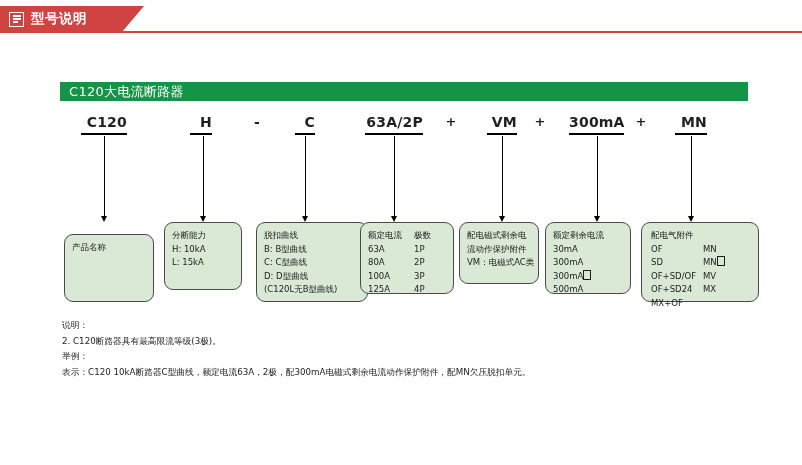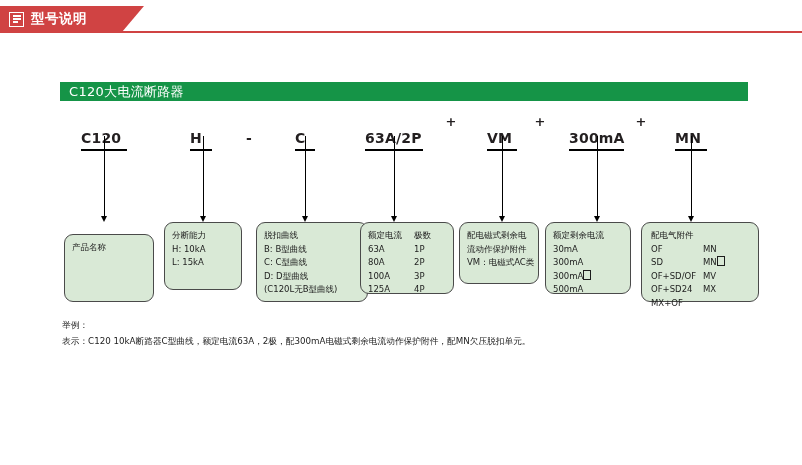--- a/index.html
+++ b/index.html
@@ -47,21 +47,21 @@
     box-sizing:border-box;
   }
   .section-bar span{
     color:#ffffff;font-size:13px;font-weight:500;letter-spacing:.3px;line-height:1;
     white-space:nowrap;
   }
 
   
   .code-row{position:absolute;left:0;top:112px;width:802px;height:30px;}
   .code-token{
-    position:absolute;top:16px;text-align:left;font-size:14px;font-weight:bold;
+    position:absolute;top:0;text-align:right;font-size:14px;font-weight:bold;
     line-height:20px;white-space:nowrap;letter-spacing:.2px;
   }
   .code-token .txt{display:inline-block;}
   .code-token.underlined .rule{
     display:block;height:2px;background:#000;margin-top:1px;
   }
   .plus{
     position:absolute;top:0;font-size:13px;font-weight:bold;line-height:20px;
     text-align:center;
   }
@@ -221,15 +221,17 @@
         <span class="c2">MX</span>
       </div>
       <div class="cols">
         <span class="c1 wide">MX+OF</span>
         <span class="c2"></span>
       </div>
     </div>
   </div>
 
 <div class="notes" id="notes">
+    <span class="ln">说明：</span>
+    <span class="ln">2. C120断路器具有最高限流等级(3极)。</span>
     <span class="ln">举例：</span>
     <span class="ln">表示：C120 10kA断路器C型曲线，额定电流63A，2极，配300mA电磁式剩余电流动作保护附件，配MN欠压脱扣单元。</span>
   </div>
 
 </body></html>

